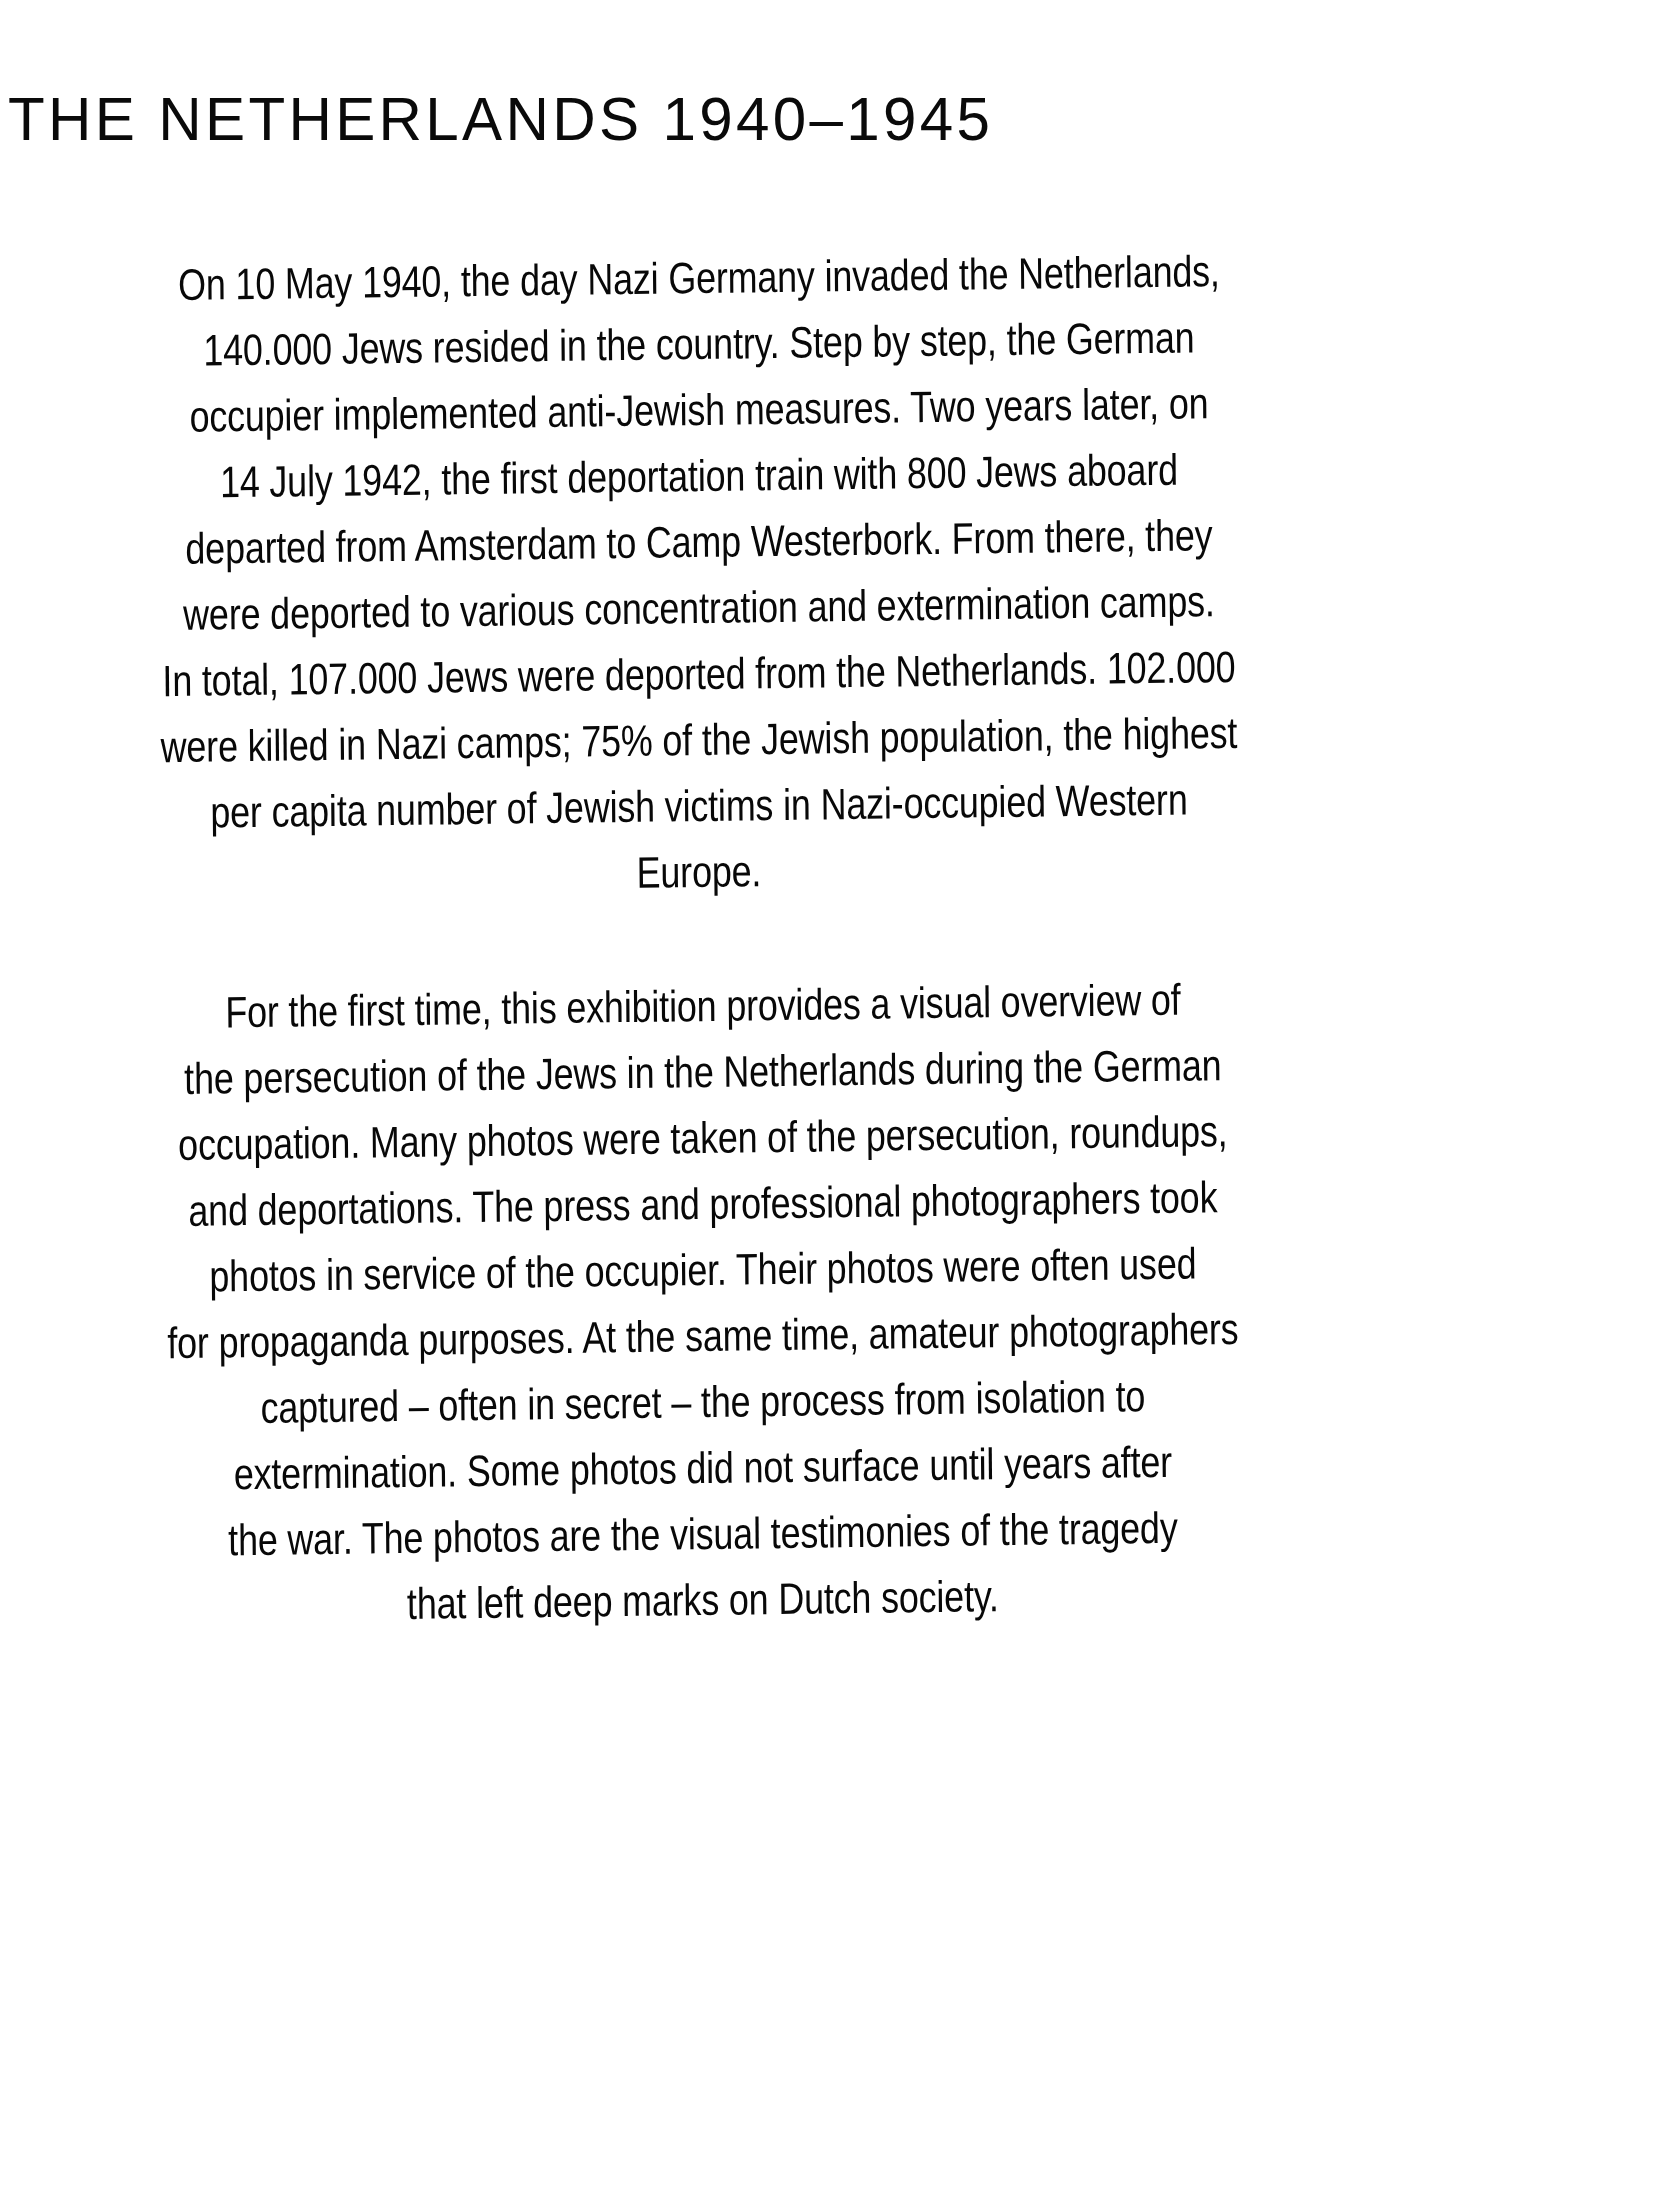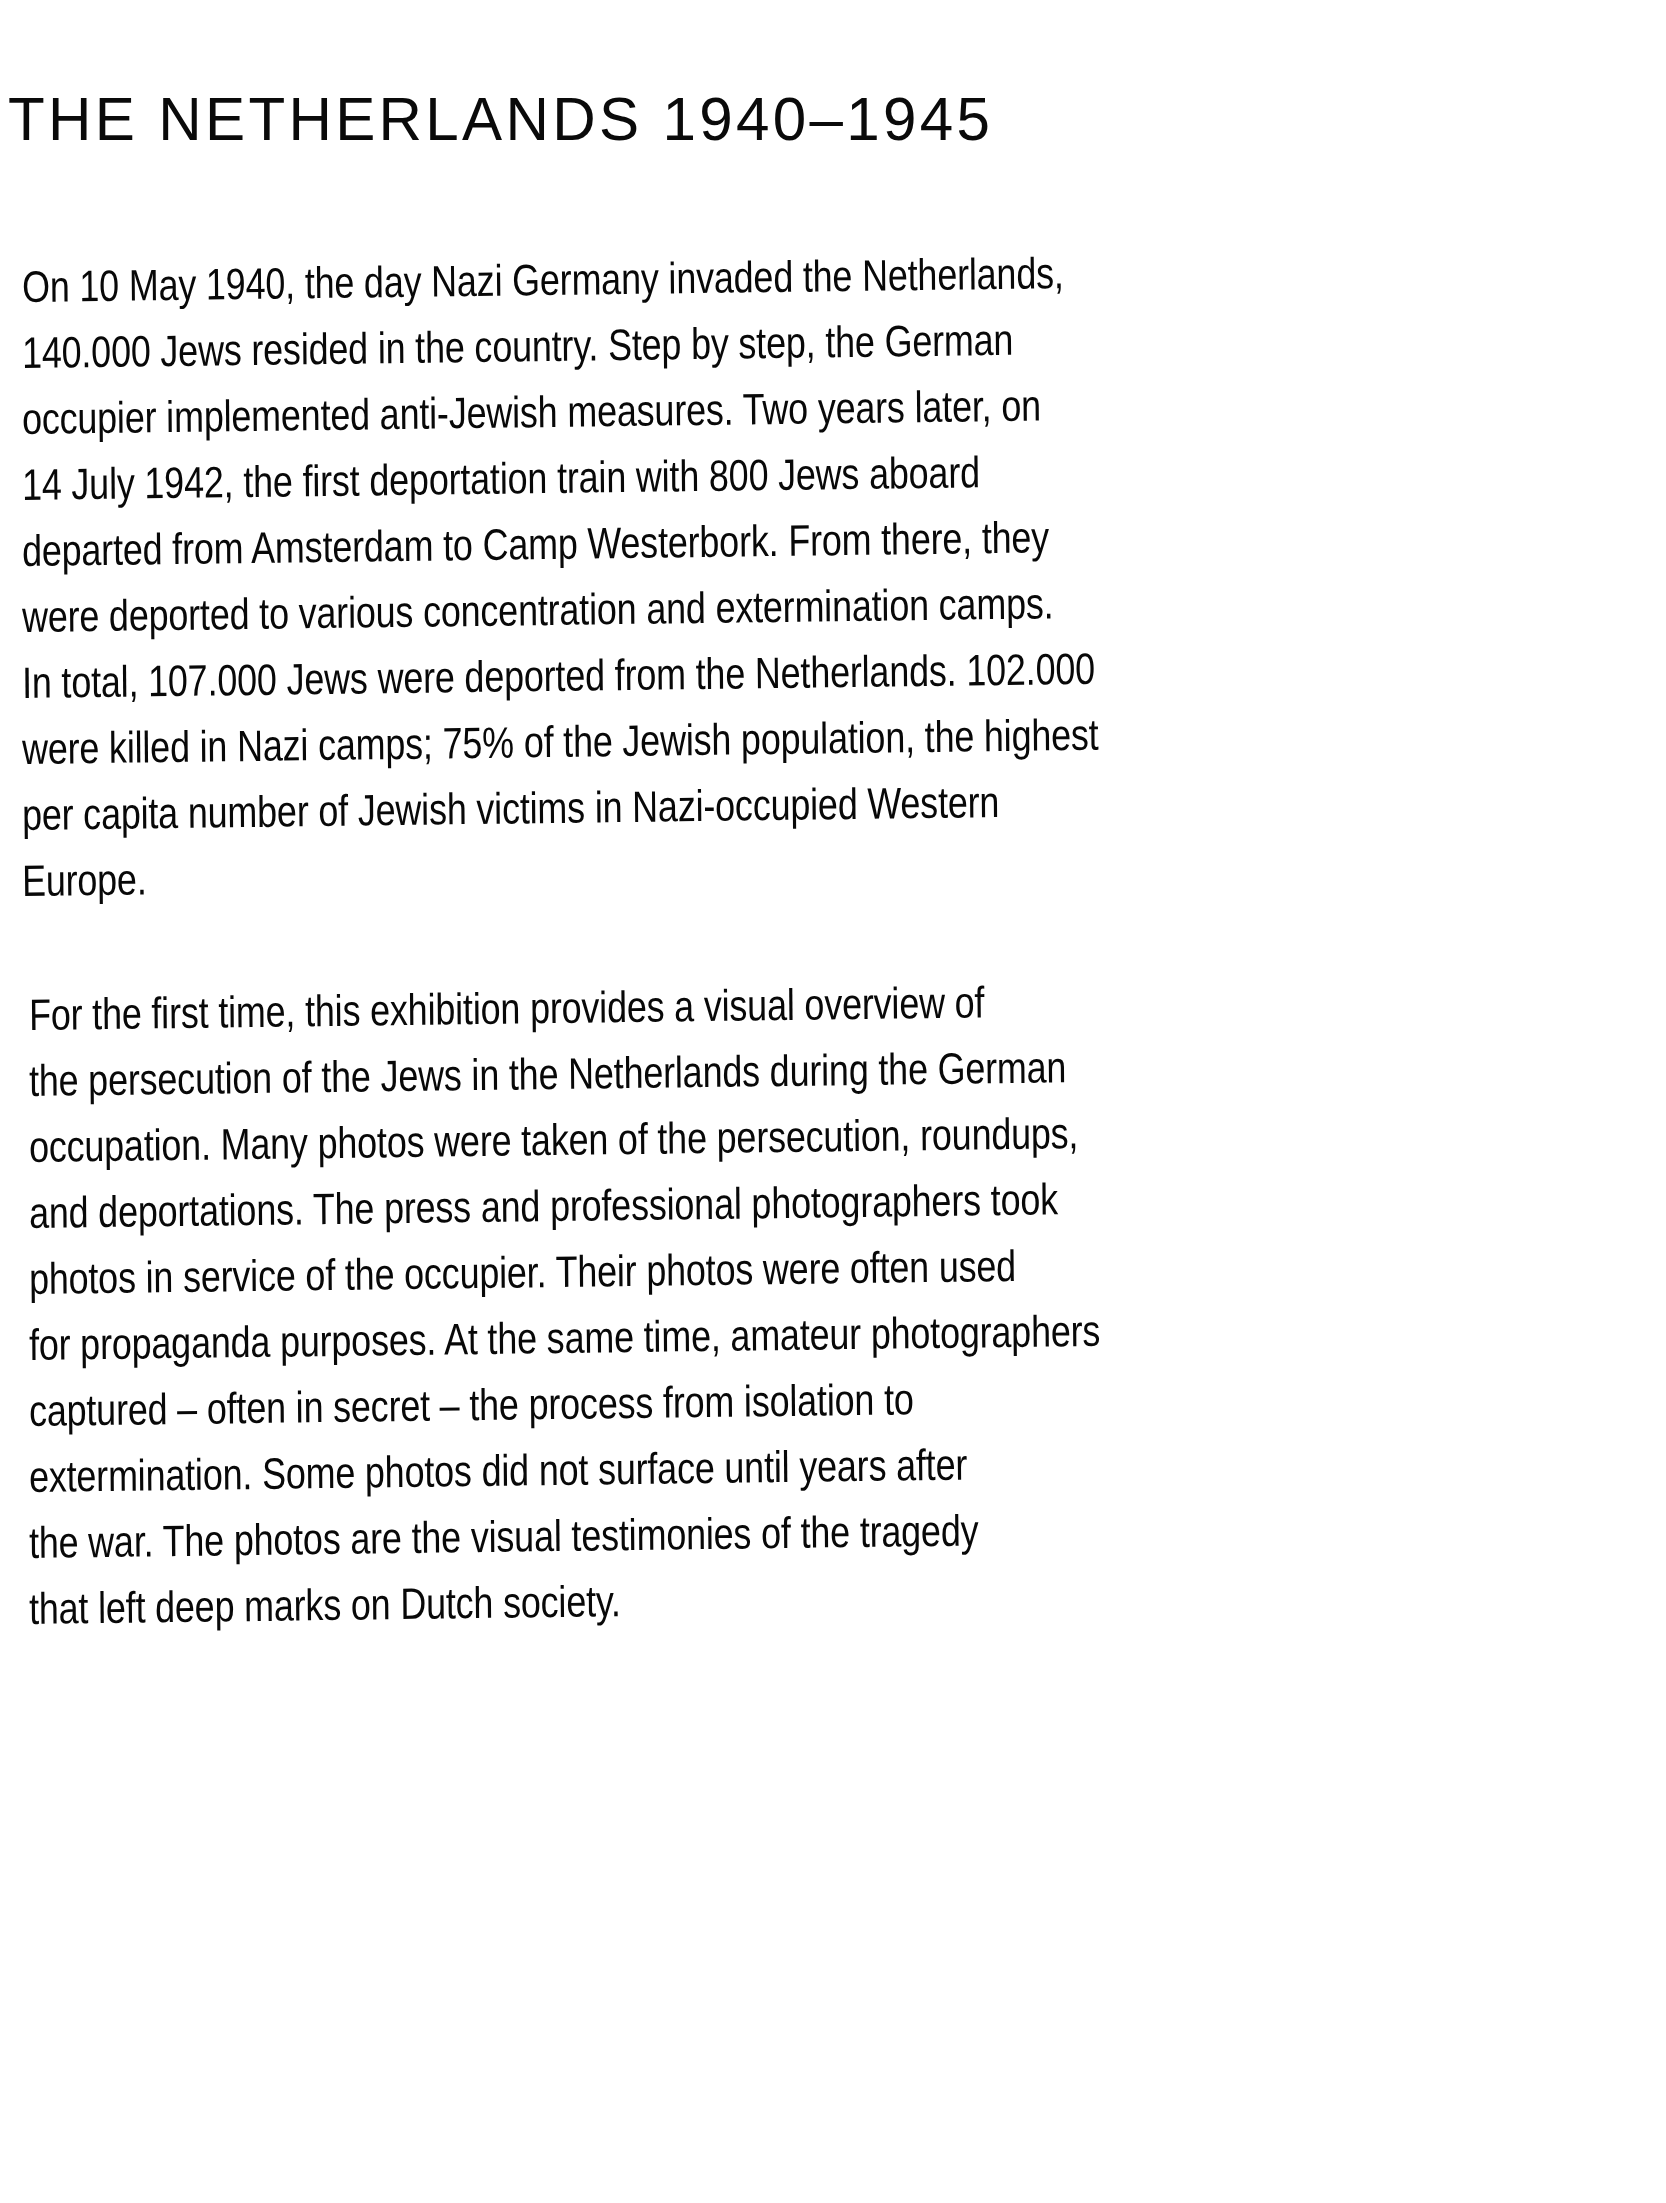--- a/index.html
+++ b/index.html
@@ -17,20 +17,21 @@
     -webkit-font-smoothing: antialiased;
   }
 
   .page {
     position: relative;
     width: 1353px;
     height: 2203px;
     background: #ffffff;
     box-sizing: border-box;
     padding: 12px;
+    text-align: center;
   }
 
   
   .panel-title {
     position: absolute;
     left: 7.6px;
     top: 42px;
     font-family: "Liberation Sans", sans-serif;
     font-size: 62px;
     line-height: 70px;

